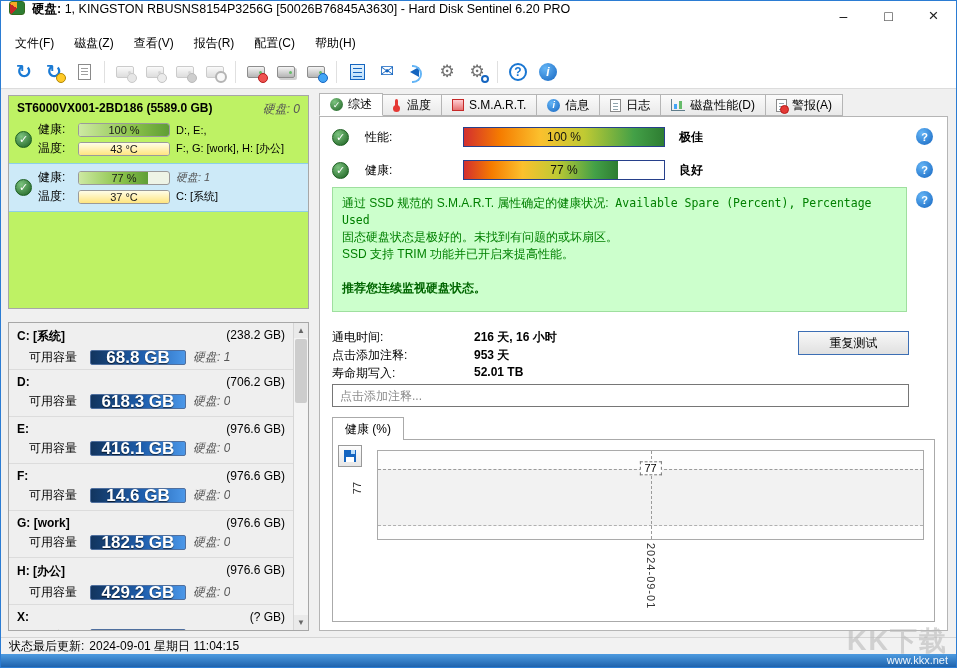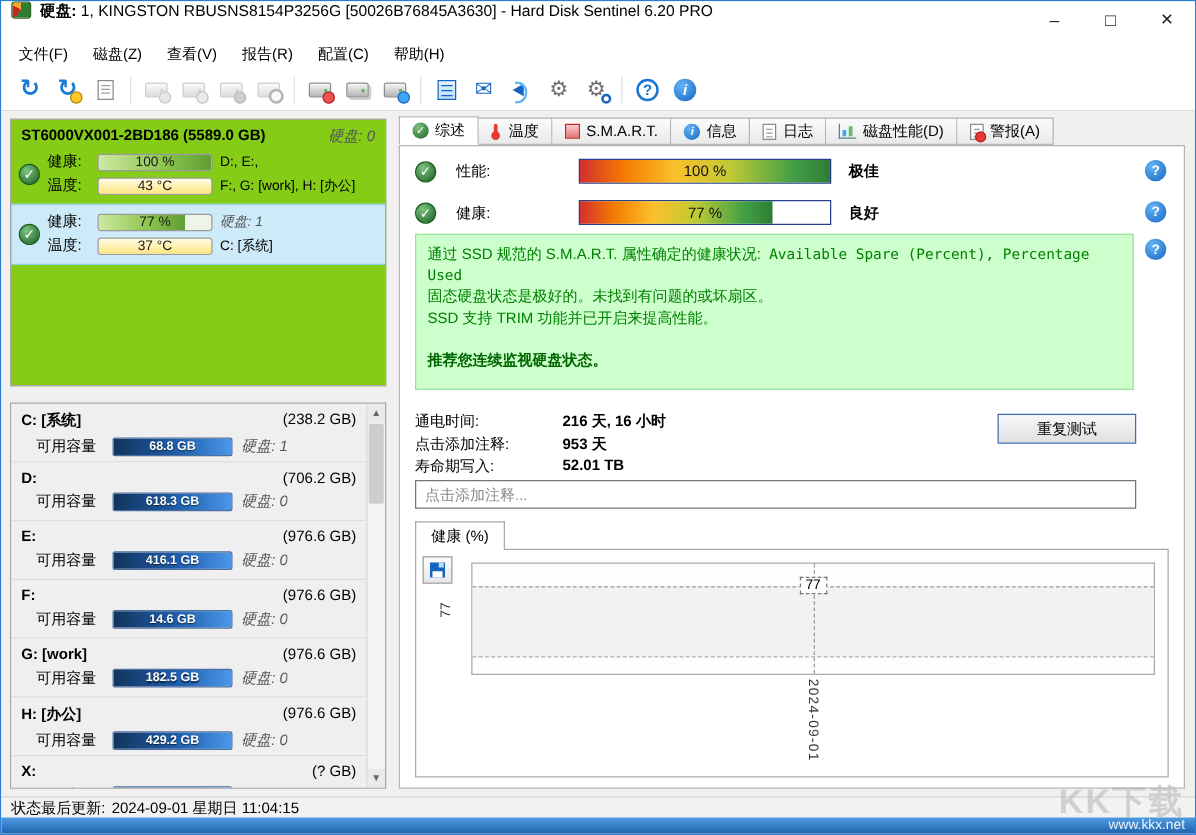--- a/index.html
+++ b/index.html
@@ -47,21 +47,21 @@
   .ic-gear { color:#707070; font-size:17px; line-height:1; }
   .mini-lens { position:absolute; right:3px; bottom:3px; width:8px; height:8px; border:2px solid #1565c0; border-radius:50%; background:rgba(255,255,255,.7); }
   .ic-help { width:18px; height:18px; border-radius:50%; border:2px solid #1976d2; color:#1976d2; font-weight:bold; font-size:12px; display:flex; align-items:center; justify-content:center; }
   .ic-info { width:18px; height:18px; border-radius:50%; background:radial-gradient(circle at 35% 30%,#64b5f6,#1565c0); color:#fff; font-weight:bold; font-style:italic; font-size:12px; display:flex; align-items:center; justify-content:center; }
 
   
   .main { position:absolute; top:88px; left:0; right:0; bottom:30px; background:#f0f0f0; }
 
   
   .sidebar { position:absolute; left:7px; top:6px; width:301px; bottom:0; }
-  .disk-list { position:absolute; top:0; left:0; right:0; height:214px; background:#84cc16; border:1px solid #a7a7a7; overflow:hidden; }
+  .disk-list { position:absolute; top:0; left:0; right:0; height:214px; background:#bef264; border:1px solid #a7a7a7; overflow:hidden; }
   .disk-entry { padding:4px 6px 5px 6px; }
   .disk-entry.selected { background:#cdeaf8; border-top:1px solid #8ecfe8; border-bottom:1px solid #8ecfe8; }
   .disk-head { display:flex; justify-content:space-between; padding:1px 2px 2px 2px; }
   .disk-name { font-weight:bold; white-space:nowrap; overflow:hidden; }
   .selected .disk-name { color:#0a3350; }
   .disk-no { font-style:italic; color:#555; margin-left:6px; white-space:nowrap; }
   .disk-body { display:flex; align-items:center; }
   .check-badge { width:17px; height:17px; border-radius:50%; flex:0 0 17px;
     background:radial-gradient(circle at 35% 30%,#7cc47f,#1b5e20); border:1px solid #1b5e20;
     color:#fff; font-size:11px; display:flex; align-items:center; justify-content:center; margin-right:6px; }
@@ -78,21 +78,21 @@
 
   .part-list { position:absolute; top:227px; left:0; right:0; bottom:6px; background:#efefef; border:1px solid #a7a7a7; overflow:hidden; }
   .part-scroll { position:absolute; left:0; top:0; bottom:0; right:15px; overflow:hidden; }
   .part-row { height:47px; padding:4px 6px 0 6px; border-bottom:1px solid #dcdcdc; background:#efefef; }
   .part-head { display:flex; justify-content:space-between; padding:1px 2px; }
   .part-name { font-weight:bold; }
   .part-body { display:flex; align-items:center; margin-top:3px; gap:7px; padding-left:14px; }
   .free-label { width:54px; }
   .part-bar { width:96px; height:15px; flex:0 0 96px; border:1px solid #4f6f9e; border-radius:2px; position:relative;
     background:linear-gradient(90deg,#12355f,#1f5fae 55%,#4b97e8); }
-  .part-bar span { position:absolute; left:0; right:0; text-align:center; color:#fff; font-size:10px; font-weight:bold; line-height:14px; text-shadow:0 1px 1px rgba(0,0,0,.65); }
+  .part-bar span { position:absolute; left:0; right:0; text-align:center; color:#fff; font-size:17px; font-weight:bold; line-height:14px; text-shadow:0 1px 1px rgba(0,0,0,.65); }
   .part-disk { font-style:italic; color:#555; white-space:nowrap; overflow:hidden; }
   .vscroll { position:absolute; right:0; top:0; bottom:0; width:15px; background:#f4f4f4; border-left:1px solid #d6d6d6; }
   .vs-arrow { height:15px; display:flex; align-items:center; justify-content:center; font-size:8px; color:#666; background:#eaeaea; }
   .vs-arrow.down { position:absolute; bottom:0; left:0; right:0; }
   .vs-thumb { position:absolute; top:16px; left:1px; right:1px; height:64px; background:#cdcdcd; border-radius:2px; }
 
   
   .content-area { position:absolute; left:318px; top:4px; right:8px; bottom:6px; }
   .tabs { display:flex; height:23px; align-items:flex-end; }
   .tab { display:flex; align-items:center; gap:5px; padding:0 10px; height:22px; border:1px solid #b5b5b5; border-left:none;
@@ -122,21 +122,21 @@
   .meter-rating { font-weight:bold; }
   .help-badge { position:absolute; right:14px; width:17px; height:17px; border-radius:50%;
     background:radial-gradient(circle at 35% 30%,#64b5f6,#1565c0); color:#fff; font-weight:bold; font-size:11px;
     display:flex; align-items:center; justify-content:center; }
 
   .status-box { position:absolute; left:12px; right:40px; top:70px; height:125px; background:#ccffcc; border:1px solid #9fdf9f;
     color:#008000; padding:7px 9px; line-height:17px; overflow:hidden; }
   .status-box .mono { font-family:"DejaVu Sans Mono","Liberation Mono",monospace; font-size:11.5px; }
   .status-box .bold-line { font-weight:bold; margin-top:17px; color:#006600; }
 
-  .info-row { position:absolute; left:12px; height:17px; display:flex; }
+  .info-row { position:absolute; left:12px; height:17px; display:flex;gap:24px; }
   .info-label { width:118px; }
   .info-value { font-weight:bold; }
   .retest-btn { position:absolute; right:38px; top:214px; width:111px; height:24px; border:1px solid #3c6eb4;
     background:linear-gradient(#f8f8f8,#e0e0e0); font-family:inherit; font-size:12px; }
   .comment-input { position:absolute; left:12px; right:38px; top:267px; height:23px; border:1px solid #767676; padding:0 7px; font-family:inherit; font-size:12px; }
   .comment-input::placeholder { color:#8a8a8a; font-style:normal; }
 
   .graph-tab { position:absolute; left:12px; top:300px; height:23px; padding:0 12px; display:flex; align-items:center;
     background:#fff; border:1px solid #aaa; border-bottom:none; z-index:2; }
   .chart-panel { position:absolute; left:12px; right:12px; top:322px; bottom:8px; background:#fff; border:1px solid #aaa; }

